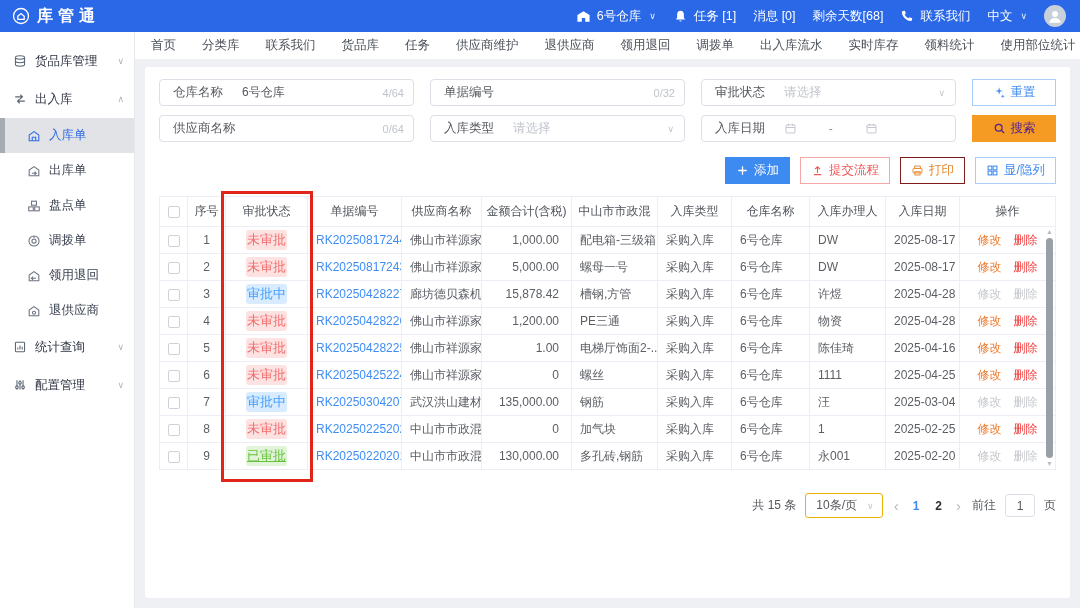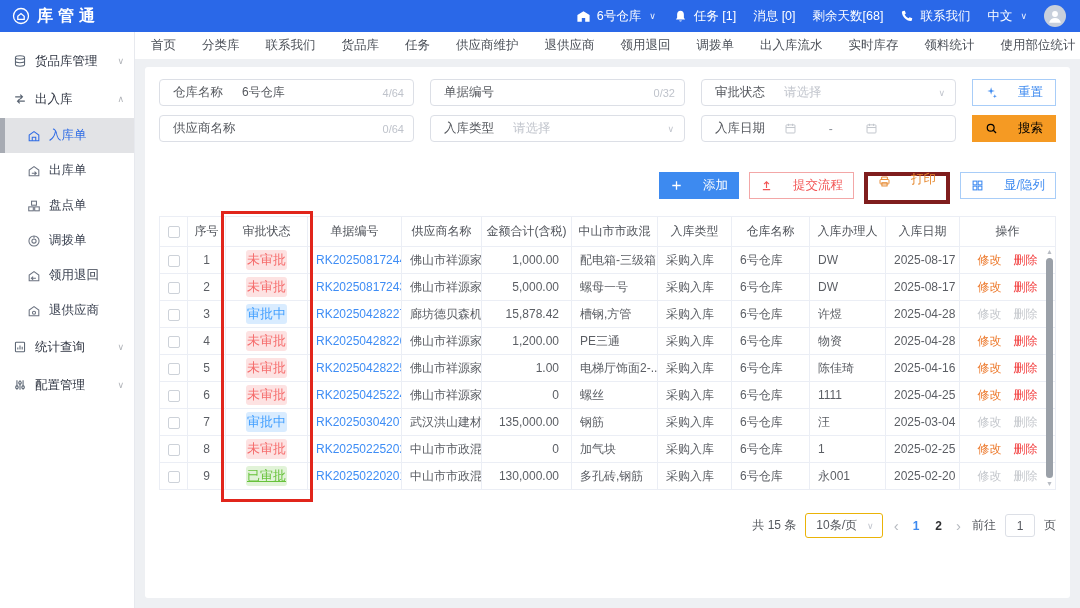--- a/index.html
+++ b/index.html
@@ -39,29 +39,29 @@
   .field { height:27px; border:1px solid #dcdfe6; border-radius:4px; display:flex; align-items:center; background:#fff; overflow:hidden; }
   .f-label { width:82px; padding-left:13px; color:#55585e; flex:none; font-size:12.5px; }
   .f-input { flex:1; border:none; outline:none; font:inherit; color:#55585e; min-width:0; background:transparent; }
   .f-count { color:#bfc3cb; font-size:11px; padding:0 9px; flex:none; }
   .f-placeholder { flex:1; color:#c0c4cc; font-size:12.5px; }
   .f-chev { color:#c0c4cc; font-size:9px; padding-right:10px; }
   .f-date { flex:1; display:flex; align-items:center; color:#c0c4cc; padding-right:10px; }
   .f-date .ico { color:#c0c4cc; }
   .f-date .dash { flex:1; text-align:center; color:#8a8f98; }
   .f-date .sp { flex:1; }
-  .btn { height:27px; border-radius:0; font-size:12.5px; display:inline-flex; align-items:center; justify-content:center; gap:20px; cursor:pointer; padding:12px 10px; background:#fff; white-space:nowrap; }
+  .btn { height:27px; border-radius:0; font-size:12.5px; display:inline-flex; align-items:center; justify-content:center; gap:5px; cursor:pointer; padding:12px 10px; background:#fff; white-space:nowrap; }
   .btn-reset { border:1px solid #a8cdf8; color:#3d8af0; width:84px; }
-  .btn-search { border:1px solid #f59a23; background:#f59a23; color:#000000; width:84px;text-align:center; }
+  .btn-search { border:1px solid #f59a23; background:#f59a23; color:#4c1d95; width:84px;text-align:center; }
 
   
-  .toolbar { display:flex; justify-content:flex-end; gap:10px; margin:20px 0 12px; }
+  .toolbar { display:flex; justify-content:flex-end; gap:10px; margin:5px 0 12px; }
   .btn-add { background:#3d8af0; border:1px solid #3d8af0; color:#fff; }
   .btn-submit { border:1px solid #f3a7a7; color:#f25555; }
-  .btn-print { border:4px solid #7f1d1d; color:#e6882e;align-items:flex-end; }
+  .btn-print { border:1px solid #7f1d1d; color:#e6882e; }
   .btn-cols { border:1px solid #a8cdf8; color:#3d8af0; }
 
   
   .table-wrap { position:relative; }
   table { width:100%; border-collapse:collapse; table-layout:fixed; font-size:12px; }
   th { height:30px; border:1px solid #ebeef5; color:#50545b; font-weight:normal; text-align:center; background:#fff; padding:0 4px; overflow:hidden; white-space:nowrap; }
   td { height:27px; border:1px solid #ebeef5; color:#5b5e64; padding:0 8px; overflow:hidden; white-space:nowrap; }
   td.c { text-align:center; padding:0 2px; }
   td.r { text-align:right; padding-right:12px; }
   .cb { width:12px; height:12px; border:1px solid #cdd2d9; border-radius:2px; display:inline-block; vertical-align:middle; background:#fff; }

